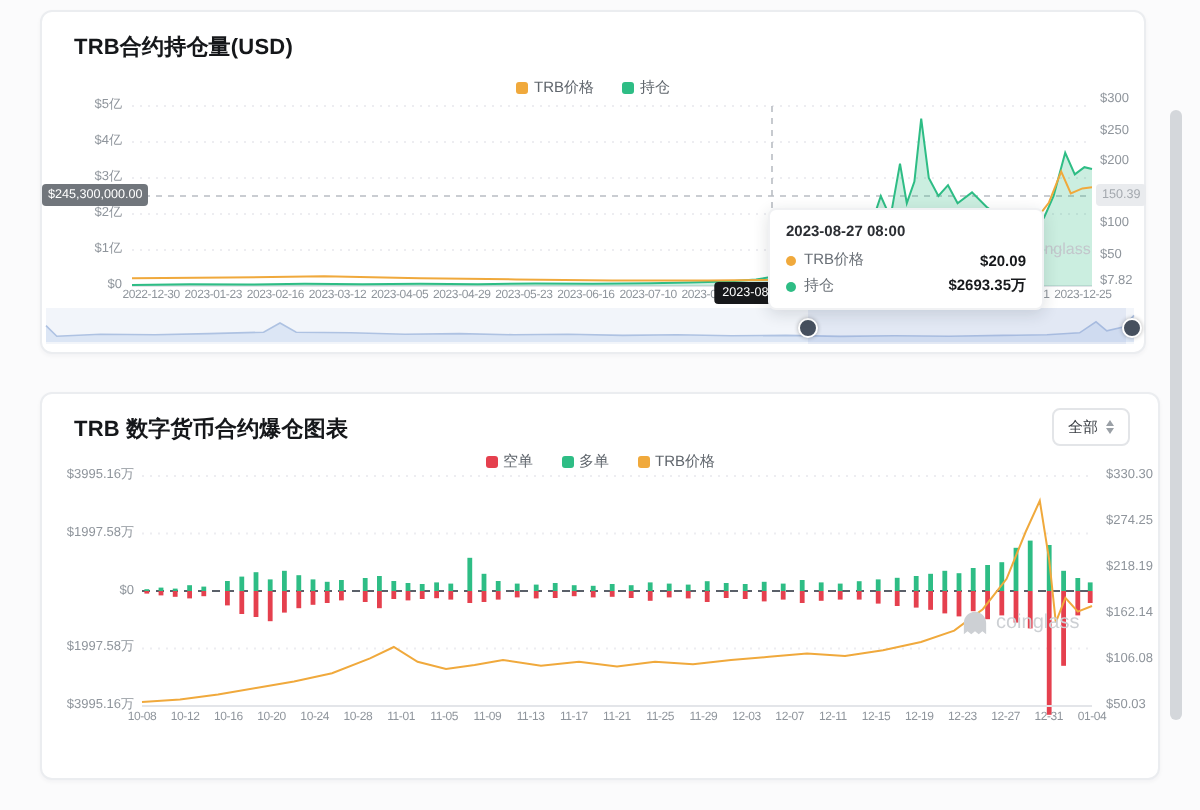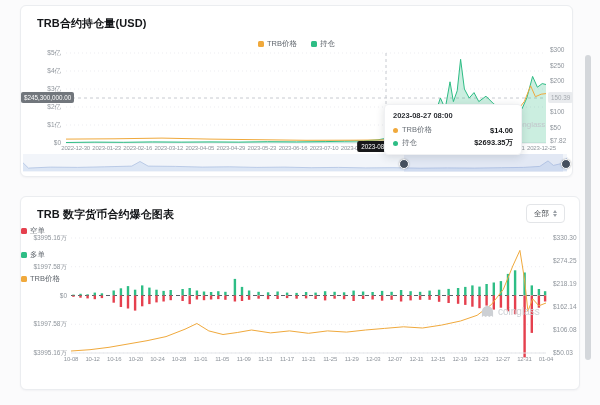--- a/index.html
+++ b/index.html
@@ -3,21 +3,21 @@
 <meta charset="utf-8">
 <style>
   html,body{margin:0;padding:0;}
   body{width:600px;height:405px;background:#fbfbfc;font-family:"Liberation Sans","DejaVu Sans",sans-serif;overflow:hidden;position:relative;color:#1a1c1f;}
   .card{position:absolute;background:#fff;border:1px solid #ebedf0;border-radius:6px;box-shadow:0 1px 2px rgba(20,30,40,0.04);}
   #card-top{left:20px;top:5px;width:551px;height:170px;}
   #card-bottom{left:20px;top:196px;width:558px;height:192px;}
   .card-title{position:absolute;left:16px;top:10px;font-size:11px;font-weight:bold;color:#15171a;letter-spacing:0.1px;}
   .legend{position:absolute;left:0;right:0;display:flex;justify-content:center;gap:14px;font-size:7.5px;color:#60666d;}
   #legend-top{top:33px;}
-  #legend-bottom{top:29px;flex-direction:column;}
+  #legend-bottom{top:29px;}
   .legend .li{display:flex;align-items:center;gap:3px;cursor:pointer;}
   .legend .dot{width:6px;height:6px;border-radius:1.5px;display:inline-block;}
   .plot{position:absolute;}
   #plot-top{left:45px;top:47px;width:480px;height:90px;}
   #plot-bottom{left:50px;top:41px;width:475px;height:124px;}
   svg{display:block;overflow:visible;}
   .ylab{position:absolute;font-size:6.5px;color:#8f959c;line-height:8px;pointer-events:none;white-space:nowrap;}
   .ylab.r{text-align:left;}
   .ylab.l{text-align:right;}
   .xlab{position:absolute;font-size:6px;color:#8f959c;line-height:8px;transform:translateX(-50%);white-space:nowrap;letter-spacing:-0.2px;pointer-events:none;}
@@ -111,21 +111,21 @@
 
     <div class="pill" id="pill-left">$245,300,000.00</div>
     <div class="pill" id="pill-right">150.39</div>
     <div id="xlabel-black">2023-08-27 08:00</div>
 
     <div id="tooltip-top">
       <div class="tt-title">2023-08-27 08:00</div>
       <div class="tt-row">
         <span class="tdot" style="background: rgb(240, 169, 60);"></span>
         <span class="tlab">TRB价格</span>
-        <span class="tval">$14.00</span>
+        <span class="tval">$20.09</span>
       </div>
       <div class="tt-row">
         <span class="tdot" style="background: rgb(46, 189, 133);"></span>
         <span class="tlab">持仓</span>
         <span class="tval">$2693.35万</span>
       </div>
     </div>
 
     <div id="navigator">
       <svg id="svg-nav" width="544" height="18" viewBox="0 0 544 18">

